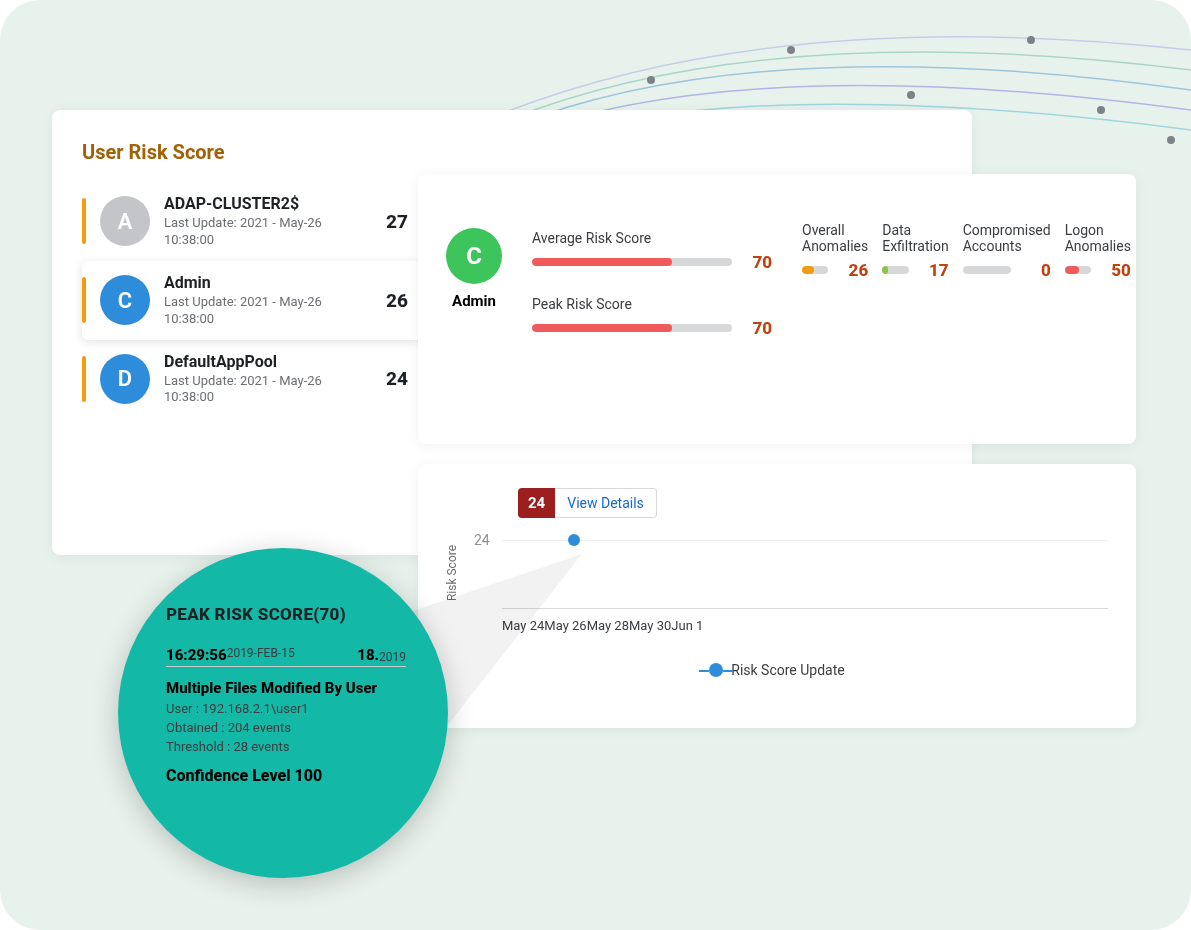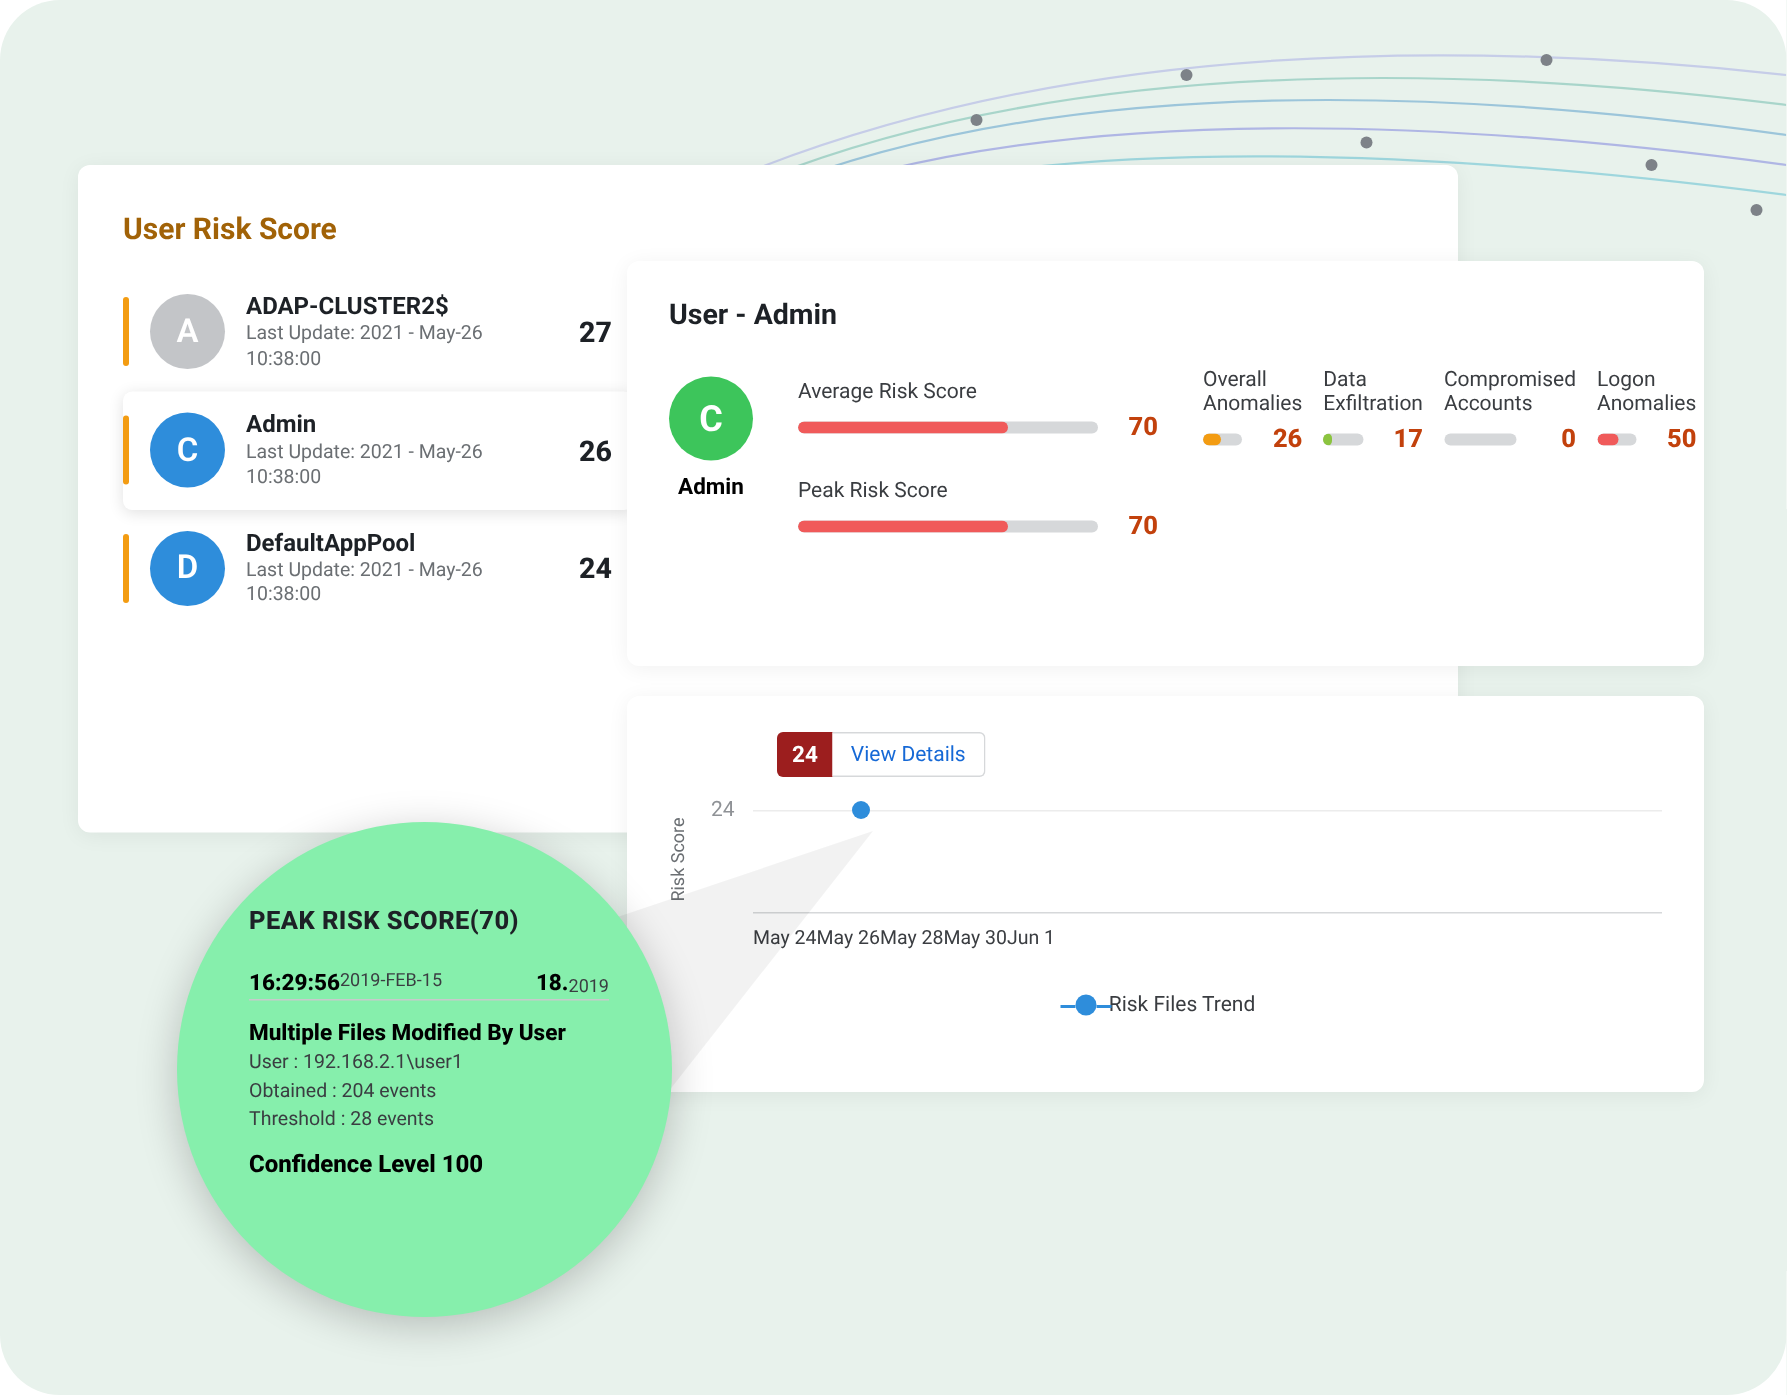--- a/index.html
+++ b/index.html
@@ -141,21 +141,21 @@
   }
   .legend { display:flex; align-items:center; justify-content:center; gap:8px; font-size:14px; color:#3a3d41; margin-top:4px;}
   .legend-dot { width:14px;height:14px;border-radius:50%; background:#2e8ddb; position:relative;}
   .legend-dot::before, .legend-dot::after{
     content:""; position:absolute; top:50%; width:10px; height:2px; background:#2e8ddb;
   }
   .legend-dot::before{left:-10px;} .legend-dot::after{right:-10px;}
   
   #zoom-circle {
     position:absolute; left:118px; top:548px; width:330px; height:330px;
-    border-radius:50%; background:#86efac; box-shadow:0 6px 28px rgba(0,0,0,0.22);
+    border-radius:50%; background:#14b8a6; box-shadow:0 6px 28px rgba(0,0,0,0.22);
     padding:56px 42px 40px 48px;
     overflow:hidden;
   }
   #zoom-circle h3 { font-size:17px; font-weight:800; letter-spacing:0.3px; color:#1d2126;}
   .zoom-times { display:flex; justify-content:space-between; align-items:flex-end; margin-top:22px; border-bottom:1px solid #c8cacC; padding-bottom:2px;}
   .zt { font-size:15px; font-weight:800;}
   .zd { font-size:12px; font-weight:400; color:#3a3d41;}
   .zcol { display:flex; flex-direction:row;}
   .zoom-head2{ font-size:15px; font-weight:800; margin-top:12px;}
   .zoom-line{ font-size:13px; color:#3a3d41; margin-top:4px;}
@@ -218,21 +218,20 @@
         <div class="user-meta">
           <div class="user-name">DefaultAppPool</div>
           <div class="user-sub">Last Update: 2021 - May-26 10:38:00</div>
         </div>
         <div class="user-score">24</div>
       </div>
     </div>
 </div>
 
 <div id="detail-card" class="card">
-  <div id="detail-title">User - Admin</div>
   <div id="detail-body">
     <div class="av-col">
       <div class="big-avatar">C</div>
       <div class="av-label">Admin</div>
     </div>
     <div class="metric-col" id="metric-col">
         <div>
           <div class="metric-label">Average Risk Score</div>
           <div class="bar-row">
             <div class="bar-track">
@@ -306,21 +305,21 @@
     <div class="x-ticks" id="x-ticks">
         <span>May 24</span>
         <span>May 26</span>
         <span>May 28</span>
         <span>May 30</span>
         <span>Jun 1</span>
       </div>
   </div>
   <div class="legend">
     <span class="legend-dot"></span>
-    <span>Risk Files Trend</span>
+    <span>Risk Score Update</span>
   </div>
 </div>
 
 <svg class="connector" viewBox="0 0 240 240">
   <path d="M236 42 L10 118 L90 228 Z" fill="rgba(0,0,0,0.05)"></path>
 </svg>
 
 <div id="zoom-circle">
   <h3>PEAK RISK SCORE(70)</h3>
   <div class="zoom-times">

